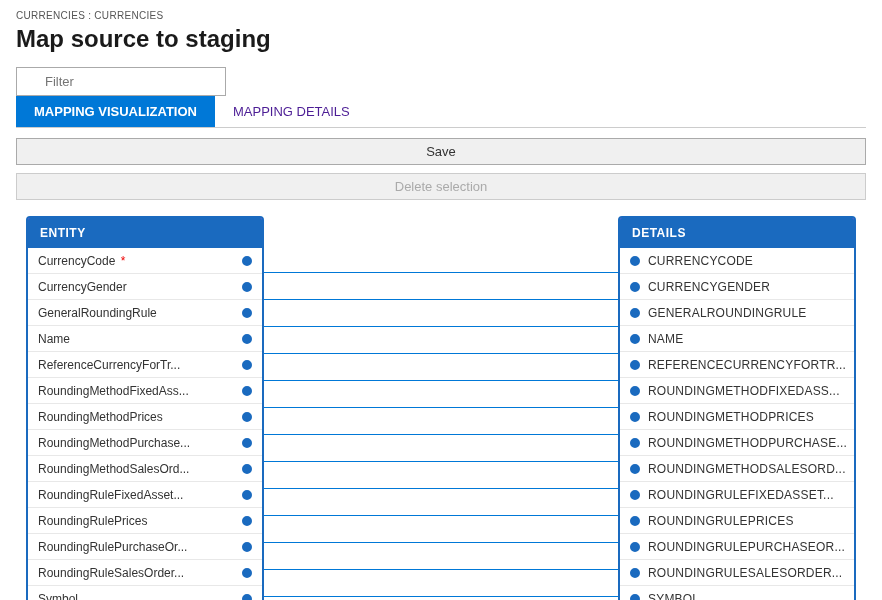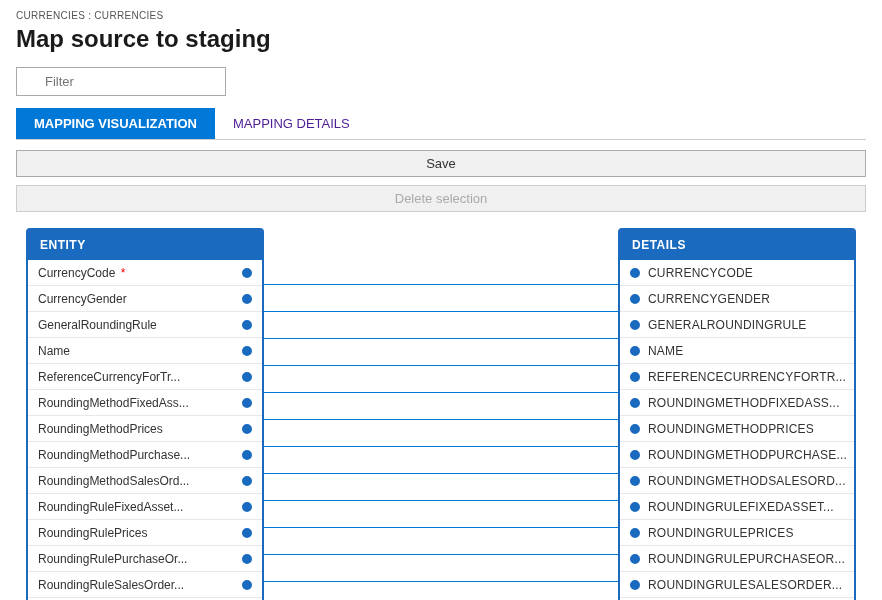--- a/index.html
+++ b/index.html
@@ -22,21 +22,20 @@
       letter-spacing: 0.3px;
       margin-bottom: 4px;
     }
     .page-title {
       font-size: 24px;
       font-weight: 700;
       color: #1a1a1a;
       margin-bottom: 14px;
     }
     .filter-container {
-      margin-bottom: 12px;
     }
     .filter-input {
       width: 210px;
       padding: 6px 10px 6px 28px;
       border: 1px solid #aaa;
       font-size: 13px;
       outline: none;
       position: relative;
     }
     .filter-wrapper {

